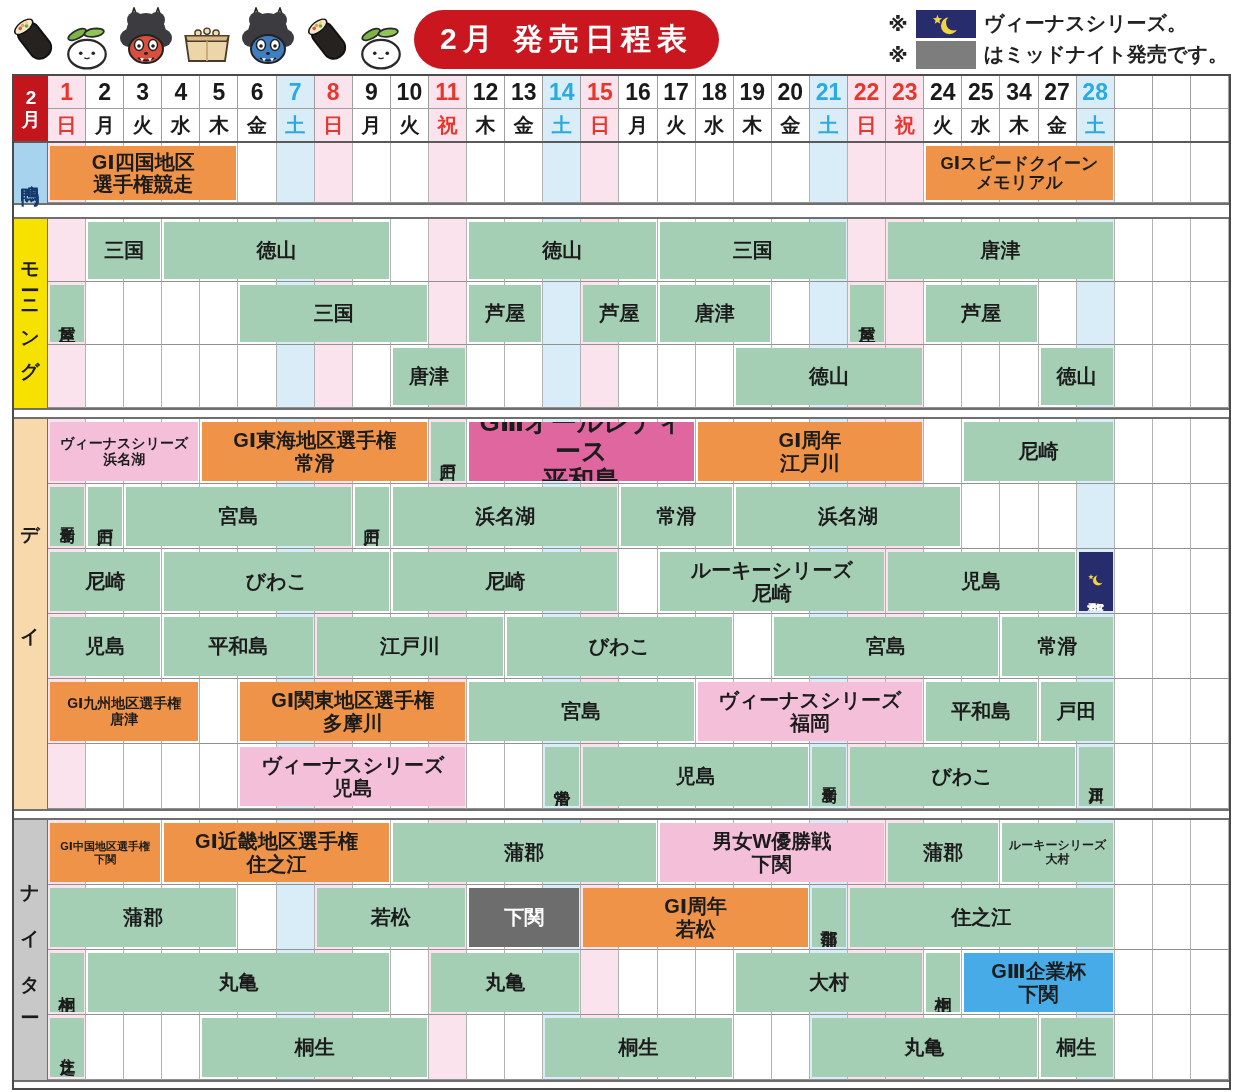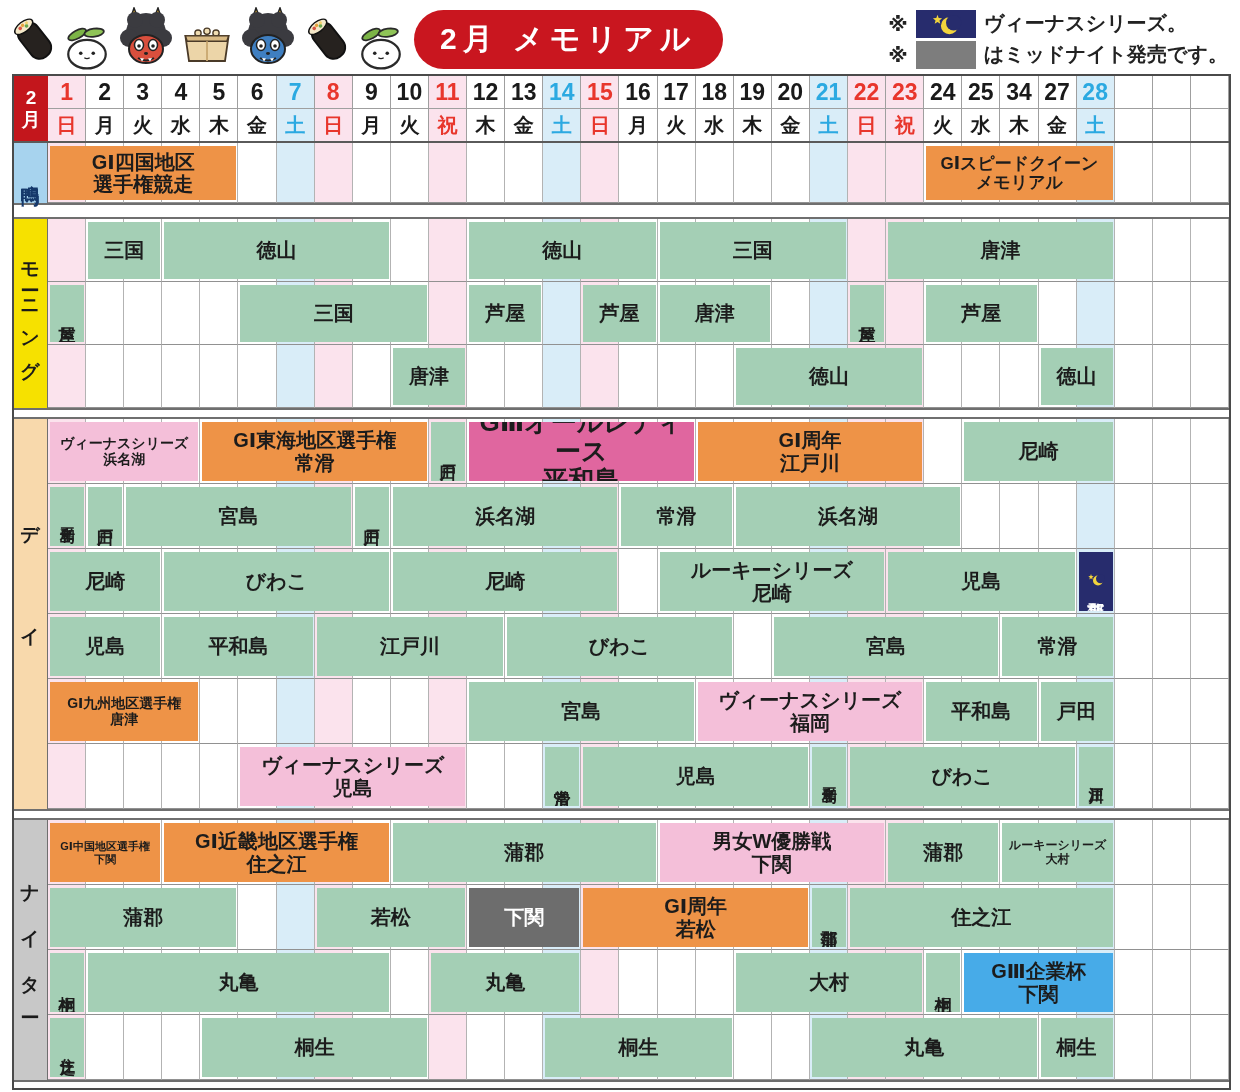--- a/index.html
+++ b/index.html
@@ -128,21 +128,21 @@
           <svg width="50" height="48" viewBox="0 0 56 52">
    <ellipse cx="17" cy="12" rx="11" ry="4.5" fill="#7cb447" stroke="#2a2a2a" stroke-width="2" transform="rotate(-28 17 12)"></ellipse>
    <ellipse cx="36" cy="10" rx="11" ry="4.5" fill="#8fc457" stroke="#2a2a2a" stroke-width="2" transform="rotate(-8 36 10)"></ellipse>
    <ellipse cx="28" cy="34" rx="21" ry="16" fill="#fff" stroke="#2a2a2a" stroke-width="2.5"></ellipse>
    <circle cx="21" cy="33" r="2" fill="#222"></circle>
             <circle cx="35" cy="33" r="2" fill="#222"></circle>
    <path d="M25 38 Q28 40 31 38" stroke="#222" fill="none" stroke-width="1.5"></path>
           </svg>
         </span>
       </div>
-    <div class="pill" style="background: rgb(201, 22, 31); color: rgb(255, 255, 255);">2月 メモリアル</div>
+    <div class="pill" style="background: rgb(201, 22, 31); color: rgb(255, 255, 255);">2月 発売日程表</div>
     <div class="legend">
       <div class="lrow">
         <span>※</span>
         <span class="swatch" id="sw-night" style="background: rgb(39, 44, 109);">
             <svg width="34" height="26" viewBox="0 0 40 30">
  <polygon points="10,4 11.4,8 15.4,8.3 12.3,10.9 13.3,14.8 10,12.5 6.7,14.8 7.7,10.9 4.6,8.3 8.6,8" fill="#f2d43c"></polygon>
  <circle cx="24" cy="17" r="10" fill="#f2d43c"></circle>
               <circle cx="29" cy="13.5" r="9" fill="#272c6d"></circle>
             </svg>
           </span>
@@ -654,20 +654,24 @@
         <div class="cell" style="grid-area: 5 / 27; background: rgb(255, 255, 255);"></div>
         <div class="cell" style="grid-area: 5 / 28; background: rgb(255, 255, 255);"></div>
         <div class="cell" style="grid-area: 5 / 29; background: rgb(217, 237, 248);"></div>
         <div class="cell" style="grid-area: 5 / 30;"></div>
         <div class="cell" style="grid-area: 5 / 31;"></div>
         <div class="cell" style="grid-area: 5 / 32;"></div>
         <div class="bar" style="background: rgb(238, 147, 71); grid-area: 5 / 2 / auto / 6; font-size: 14px;">
           <span>GⅠ九州地区選手権</span>
           <span>唐津</span>
         </div>
+        <div class="bar" style="background: rgb(238, 147, 71); grid-area: 5 / 7 / auto / 13; font-size: 20px;">
+          <span>GⅠ関東地区選手権</span>
+          <span>多摩川</span>
+        </div>
         <div class="bar" style="background: rgb(164, 207, 181); grid-area: 5 / 13 / auto / 19; font-size: 20px;">
           <span>宮島</span>
         </div>
         <div class="bar" style="background: rgb(244, 191, 217); grid-area: 5 / 19 / auto / 25; font-size: 20px;">
           <span>ヴィーナスシリーズ</span>
           <span>福岡</span>
         </div>
         <div class="bar" style="background: rgb(164, 207, 181); grid-area: 5 / 25 / auto / 28; font-size: 20px;">
           <span>平和島</span>
         </div>

